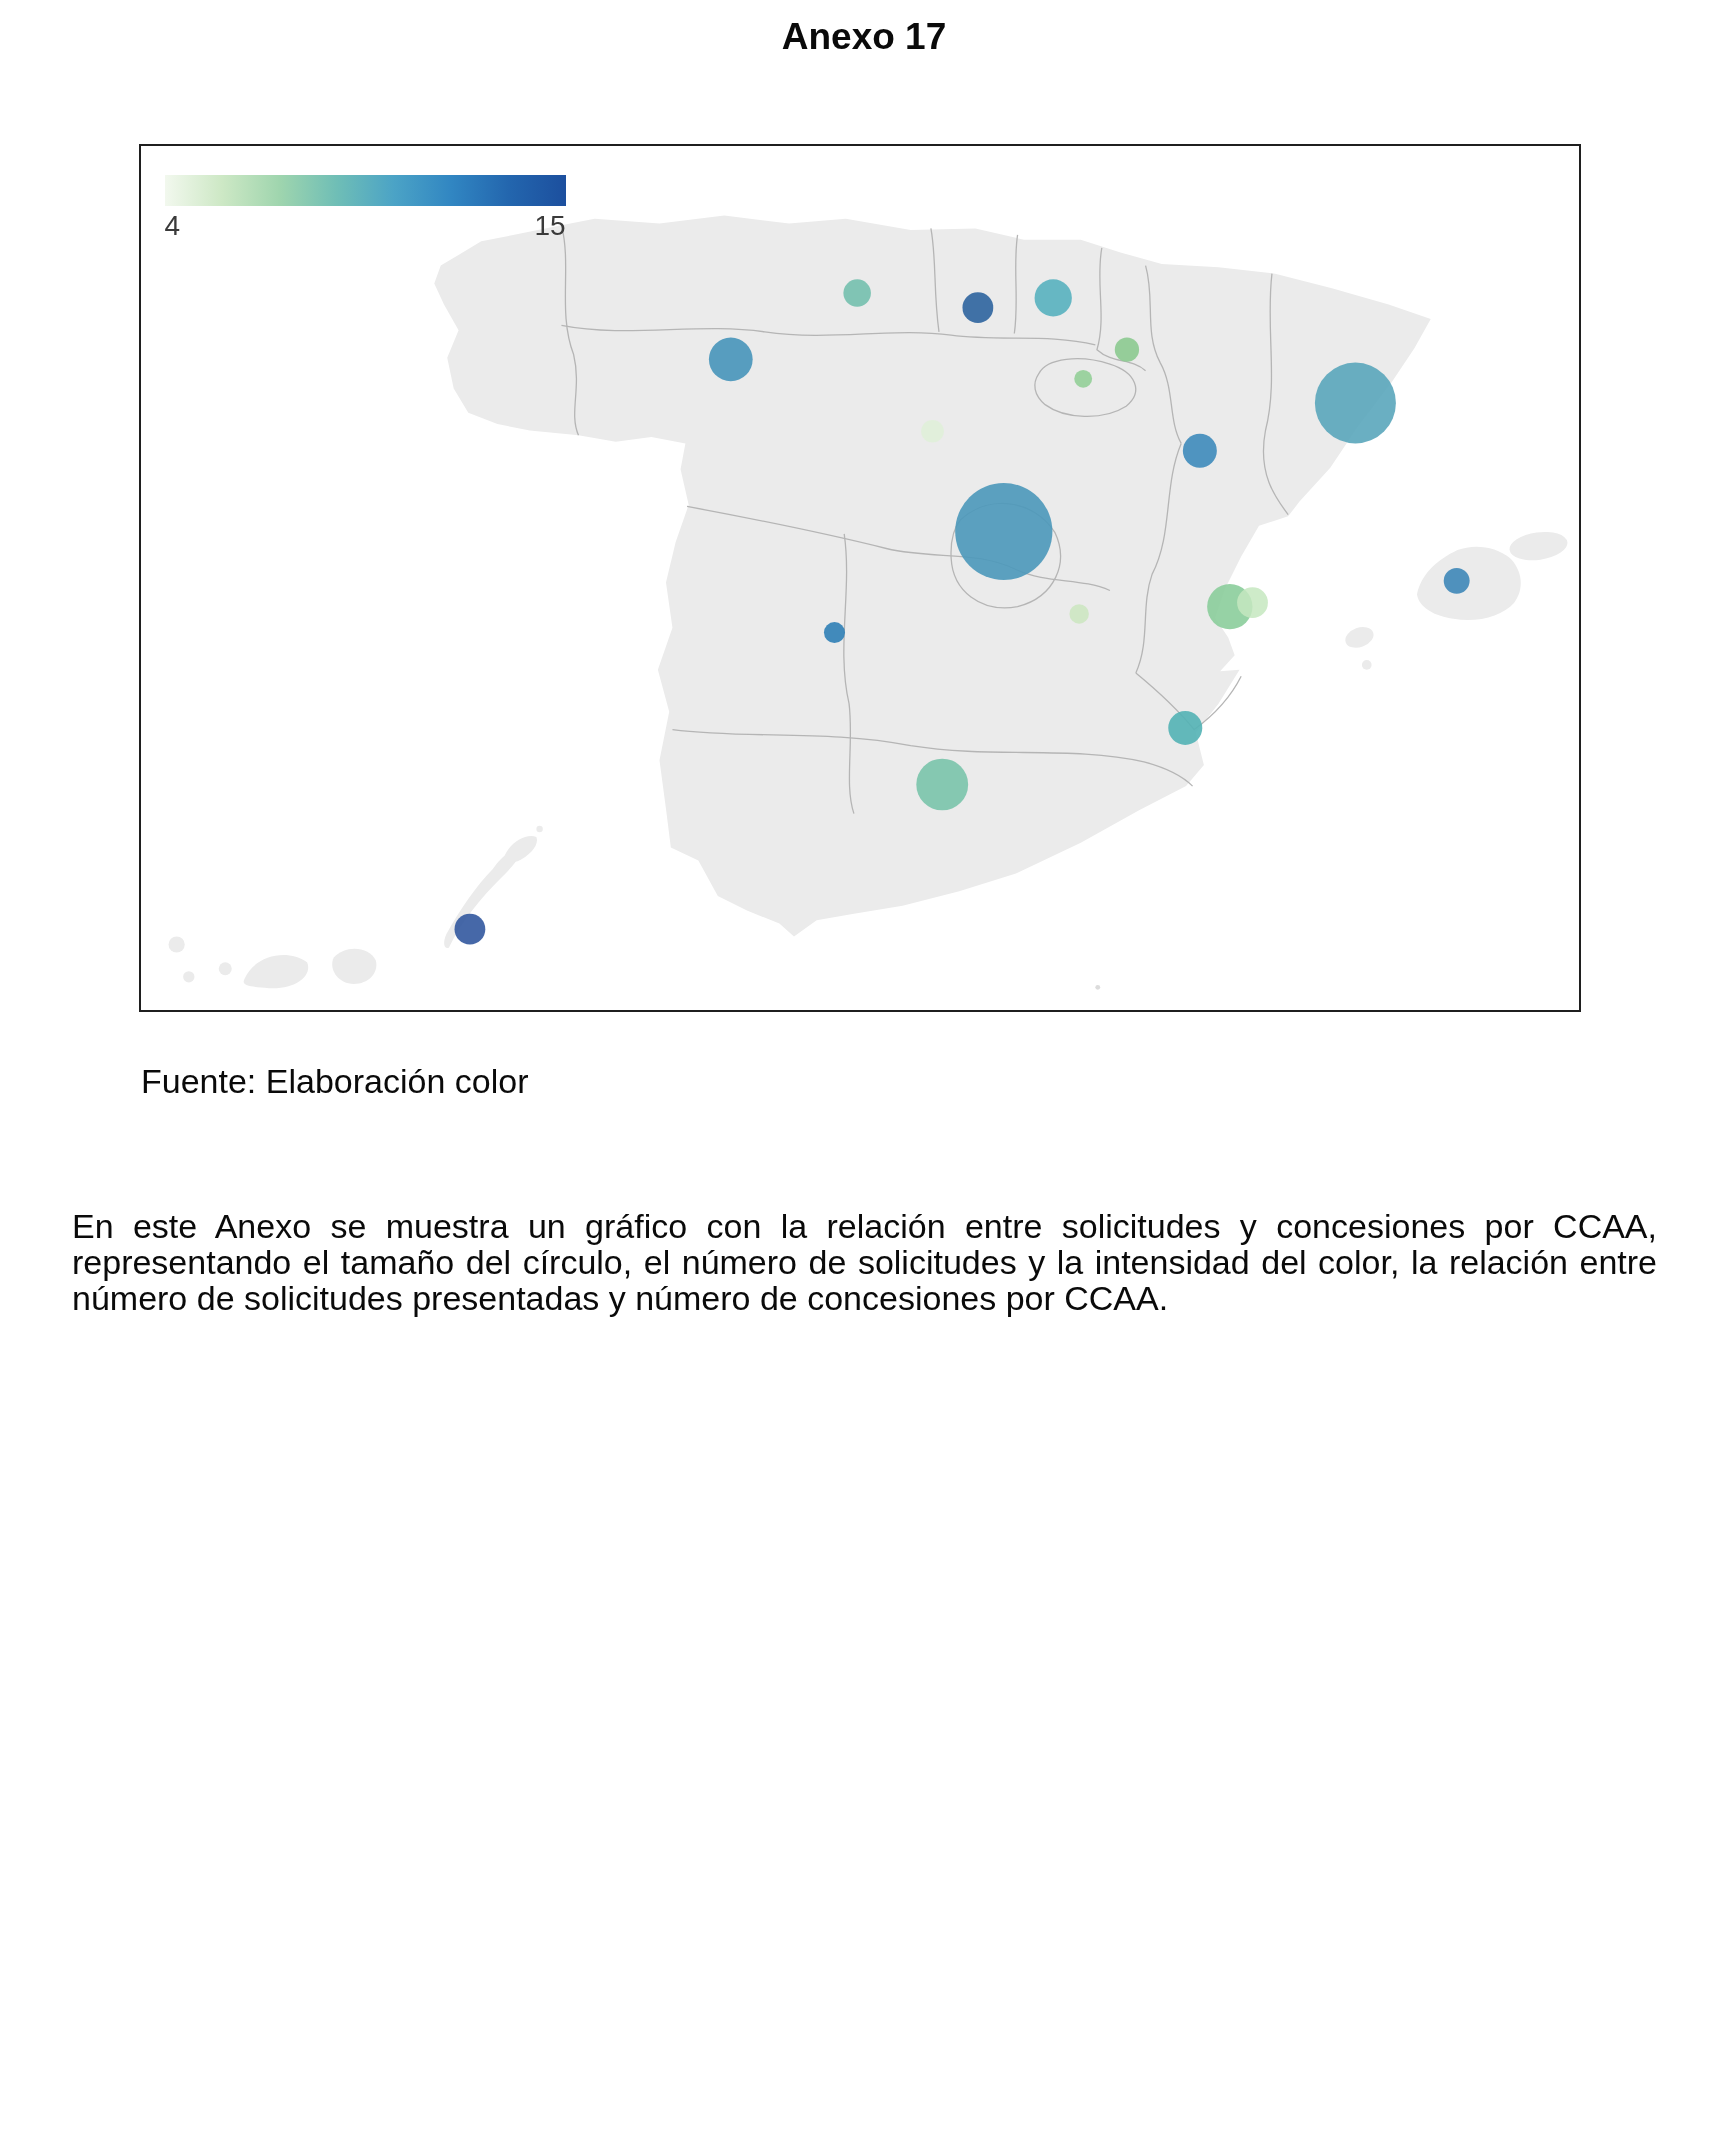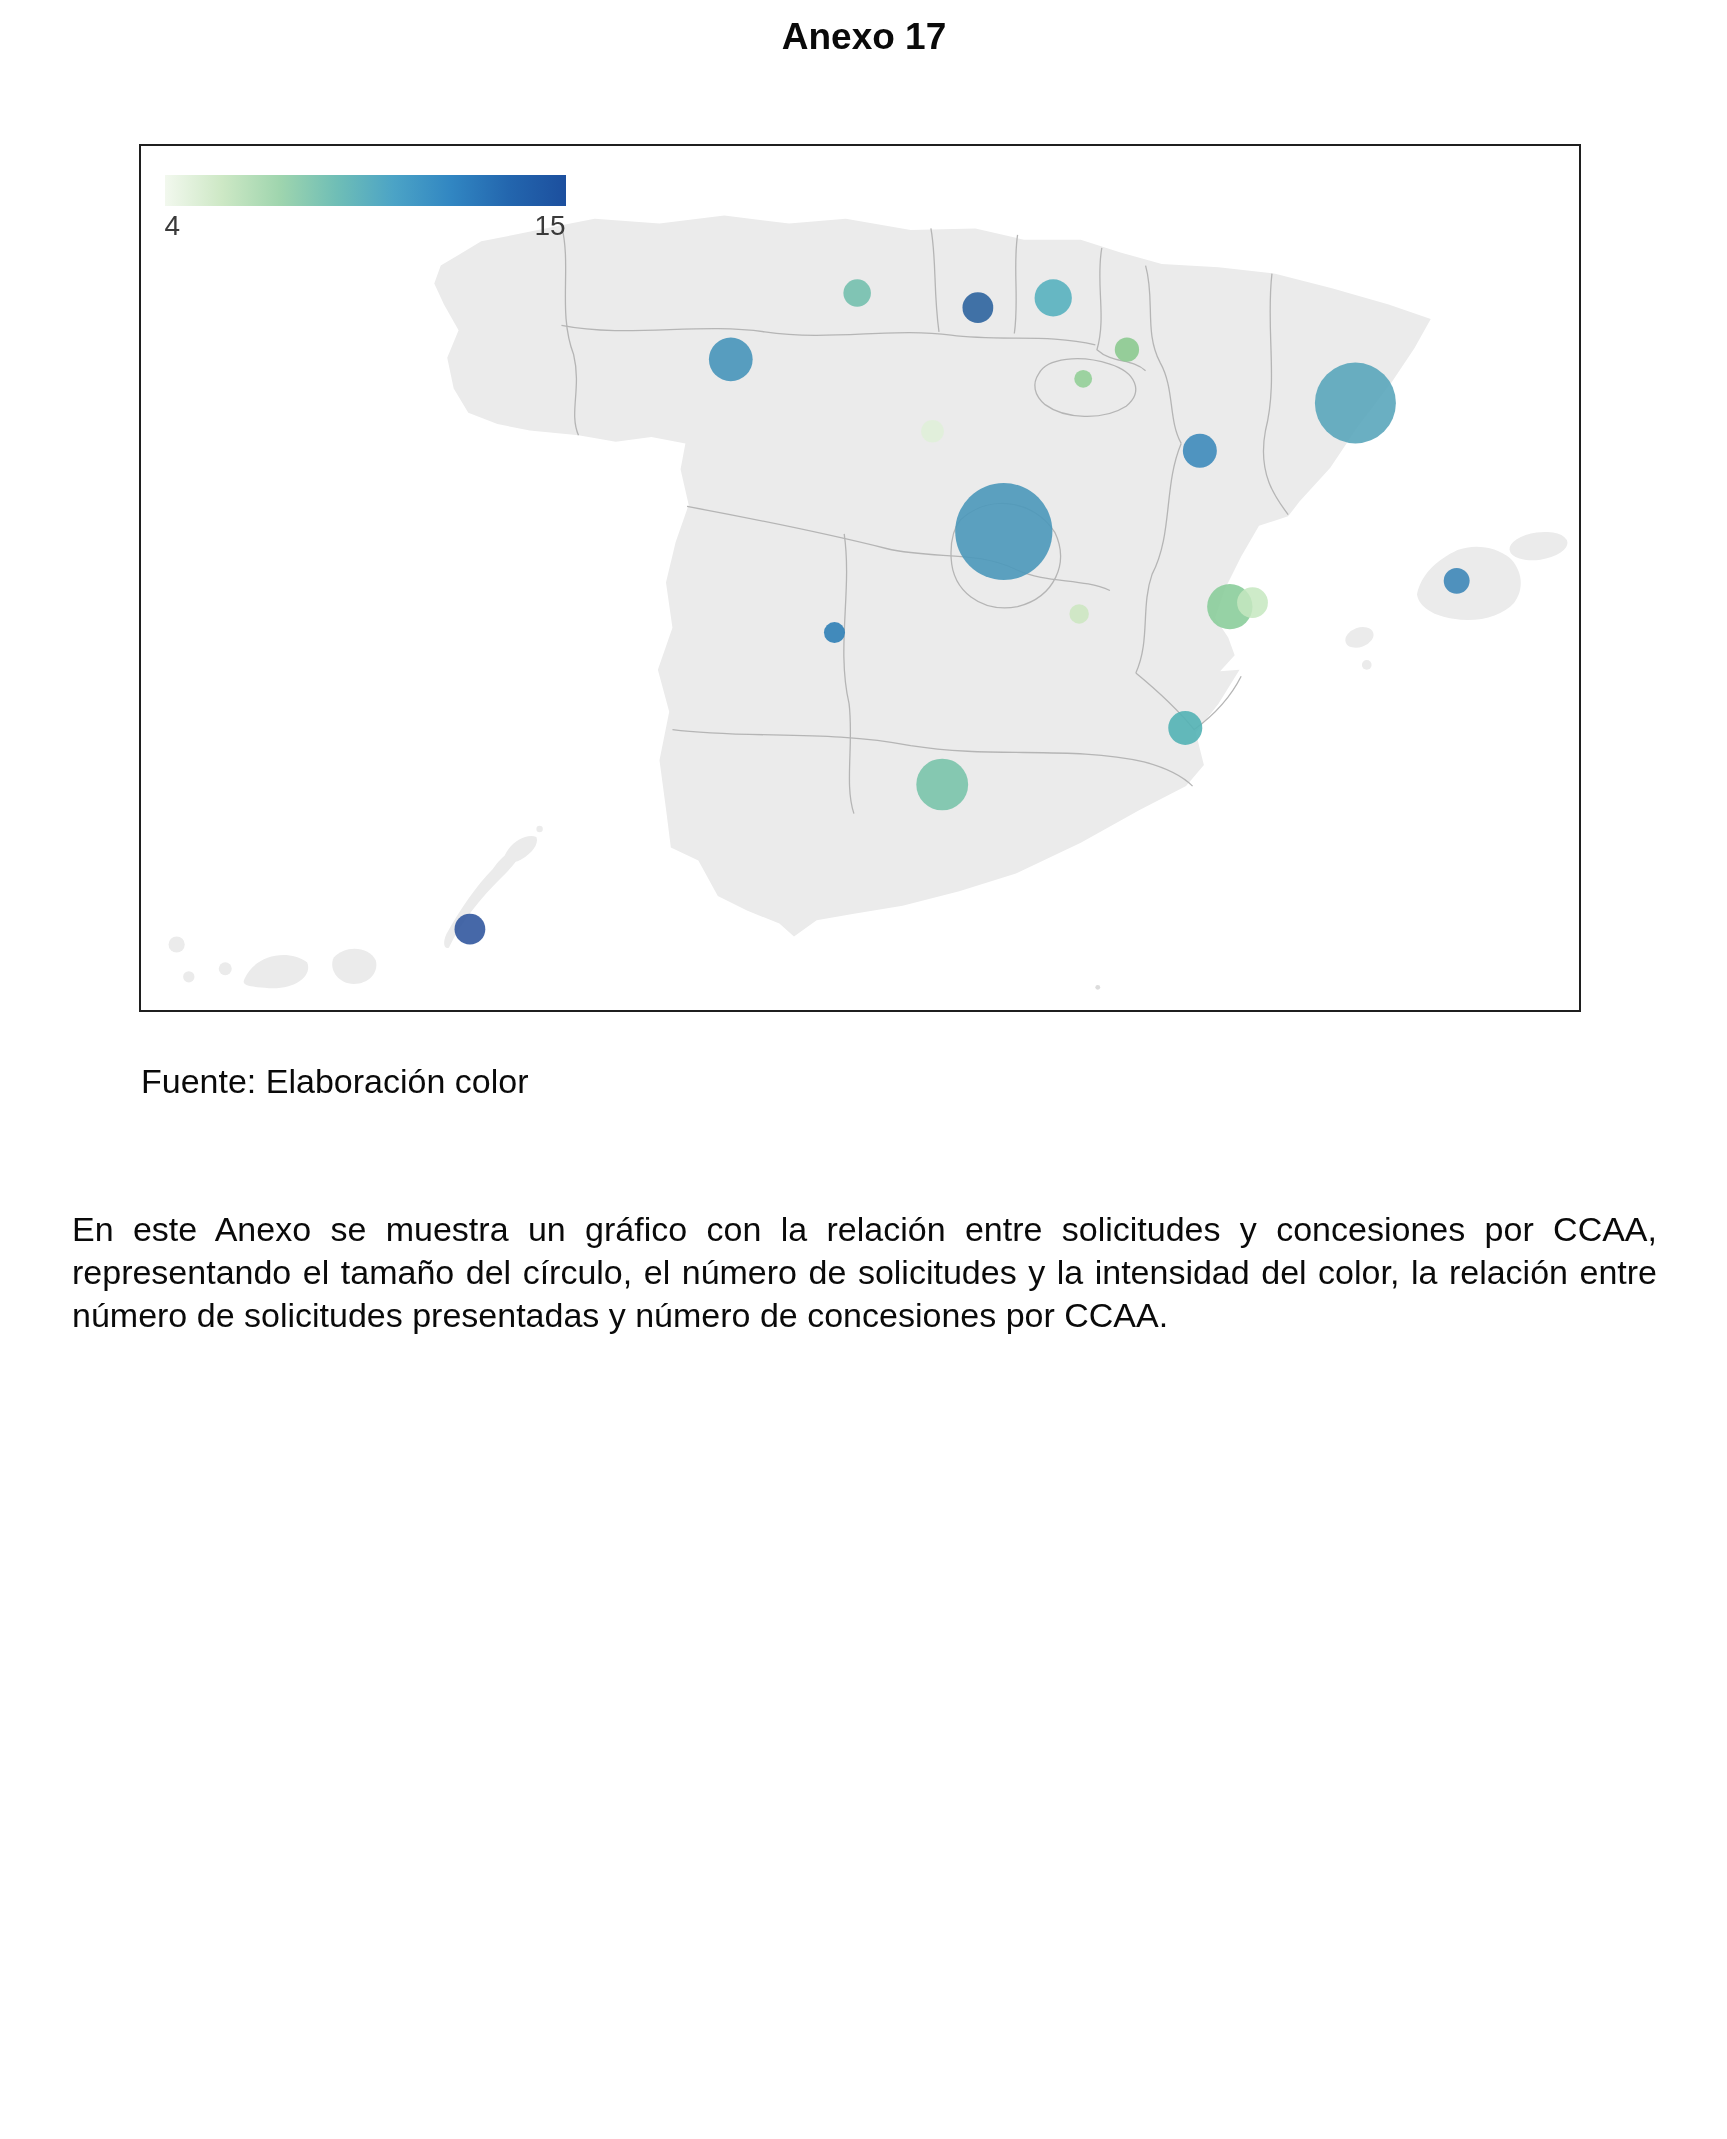--- a/index.html
+++ b/index.html
@@ -37,21 +37,21 @@
   }
   .land{fill:var(--land-color,#ebebeb);stroke:none;}
   .region-border{fill:none;stroke:var(--border-color,#b5b5b5);stroke-width:1.6;}
   .speck{fill:#dcdcdc;}
   .source-note{
     position:absolute;left:141px;top:1061px;
     font-size:34px;line-height:41px;
   }
   .body-paragraph{
     position:absolute;left:72px;top:1208px;width:1585px;
-    font-size:34px;line-height:43px;
+    font-size:34px;line-height:36px;
     text-align:justify;
   }
 </style>
 </head>
 <body>
 
 <div class="page" style="--land-color: #ebebeb; --border-color: #b5b5b5; --frame-color: #1f1f1f;">
 
   <div class="title-block">
     <div>Anexo 17</div>

